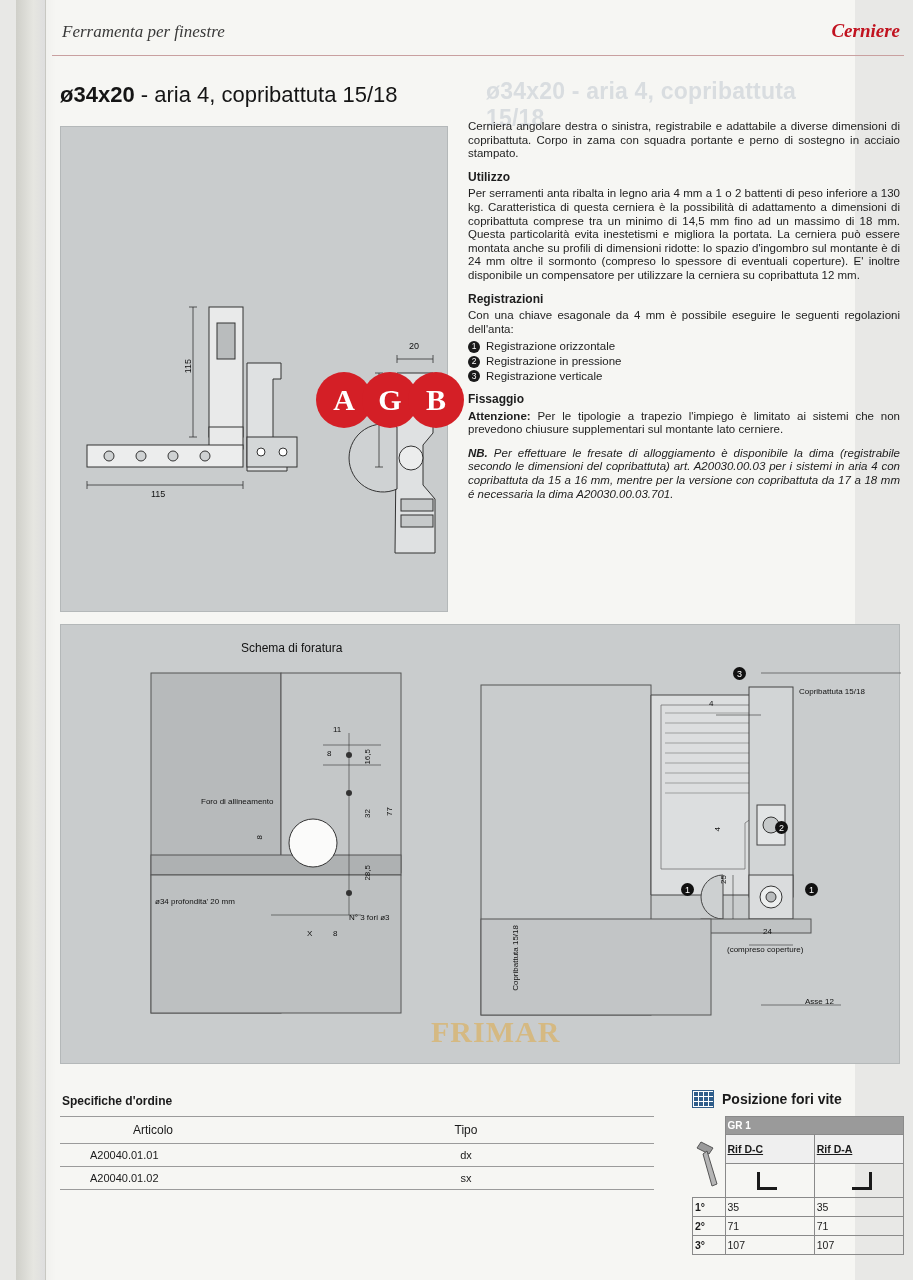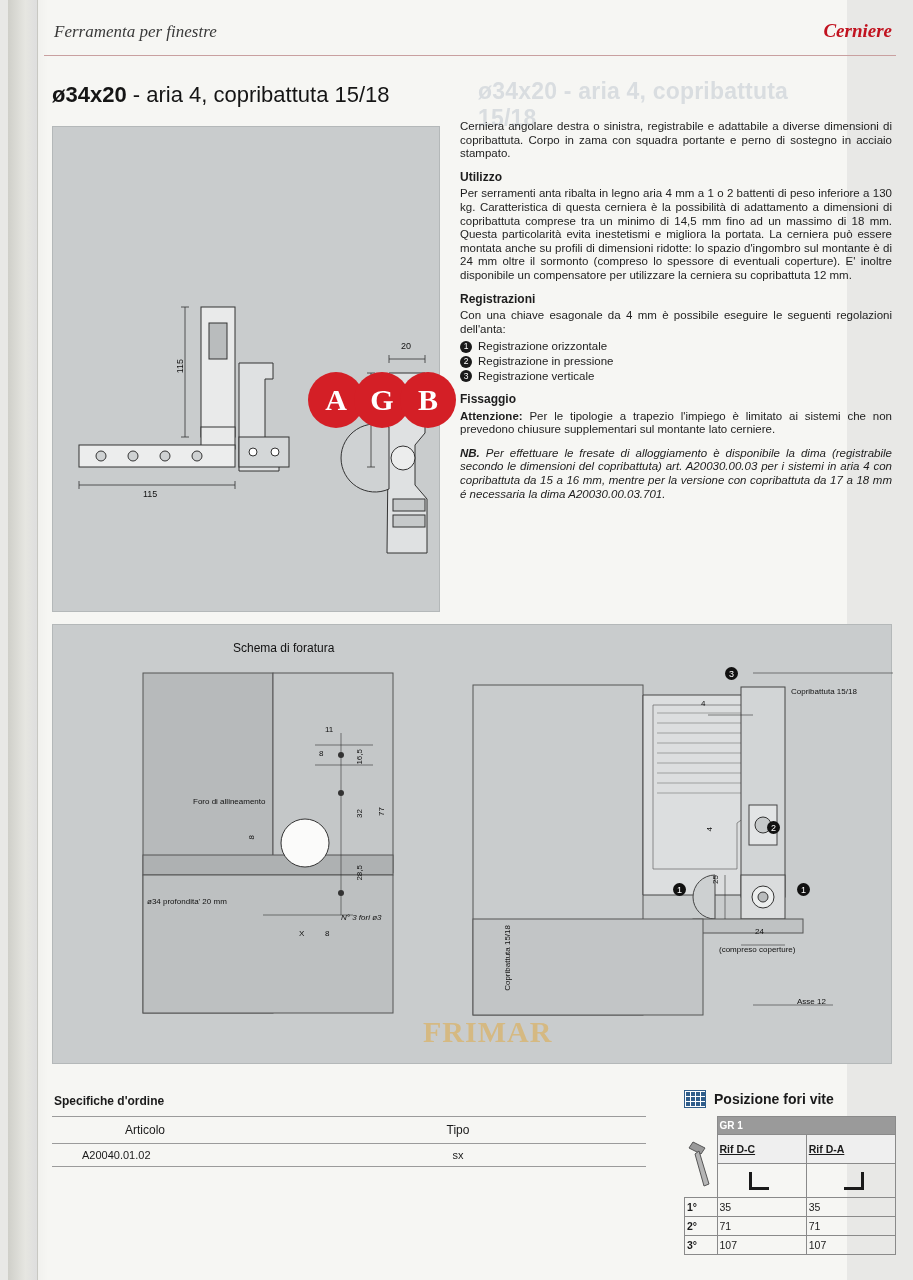--- a/index.html
+++ b/index.html
@@ -6,21 +6,21 @@
   html, body { margin:0; padding:0; }
   body {
     width: 913px; height: 1280px;
     background: #e8e8e6;
     font-family: "Liberation Sans", sans-serif;
     color: #1a1a1a;
     position: relative;
     overflow: hidden;
   }
   .page {
-    position:absolute; left:8px; top:0; width:839px; height:1280px;
+    position:absolute; left:16px; top:0; width:839px; height:1280px;
     background: linear-gradient(90deg,#dcdcd8 0px,#efefec 26px,#f6f6f3 40px,#f6f6f3 100%);
   }
   .binding {
     position:absolute; left:0; top:0; width:30px; height:1280px;
     background: linear-gradient(90deg,#cfcfc9,#e6e6e1 60%,#dedede);
     border-right:1px solid #c8c8c2;
   }
   
   .header {
     position:absolute; left:36px; top:18px; width:852px; height:38px;
@@ -343,21 +343,21 @@
     <div class="lbl-xs vtext" style="left:194px; top:210px;">8</div>
     <div class="lbl-xs" style="left:246px; top:304px;">X</div>
     <div class="lbl-xs" style="left:272px; top:304px;">8</div>
     <div class="lbl-xs" style="left:648px; top:74px;">4</div>
     <div class="lbl-xs vtext" style="left:652px; top:202px;">4</div>
     <div class="lbl-xs vtext" style="left:658px; top:250px;">25</div>
     <div class="lbl-xs" style="left:702px; top:302px;">24</div>
 
     <div class="lbl-xs" style="left:140px; top:172px;">Foro di allineamento</div>
     <div class="lbl-xs" style="left:94px; top:272px;">ø34 profondita' 20 mm</div>
-    <div class="lbl-xs" style="left:288px; top:288px;font-style:italic;">N° 3 fori ø3</div>
+    <div class="lbl-xs" style="left:288px; top:288px;">N° 3 fori ø3</div>
     <div class="lbl-xs" style="left:738px; top:62px;">Copribattuta 15/18</div>
     <div class="lbl-xs vtext" style="left:450px; top:300px;">Copribattuta 15/18</div>
     <div class="lbl-xs" style="left:666px; top:320px;">(compreso coperture)</div>
     <div class="lbl-xs" style="left:744px; top:372px;">Asse 12</div>
 
     <div class="circnum" style="left:672px; top:42px;">3</div>
     <div class="circnum" style="left:714px; top:196px;">2</div>
     <div class="circnum" style="left:744px; top:258px;">1</div>
     <div class="circnum" style="left:620px; top:258px;">1</div>
 
@@ -369,20 +369,24 @@
   <div class="ordsec">
     <h4>Specifiche d'ordine</h4>
     <table class="ord">
       <thead>
         <tr>
           <th class="c1">Articolo</th>
           <th class="c2">Tipo</th>
         </tr>
       </thead>
       <tbody>
+        <tr>
+          <td class="c1">A20040.01.01</td>
+          <td class="c2">dx</td>
+        </tr>
         <tr>
           <td class="c1">A20040.01.02</td>
           <td class="c2">sx</td>
         </tr>
       </tbody>
     </table>
   </div>
 
   <div class="screwsec">
     <div class="hd">

